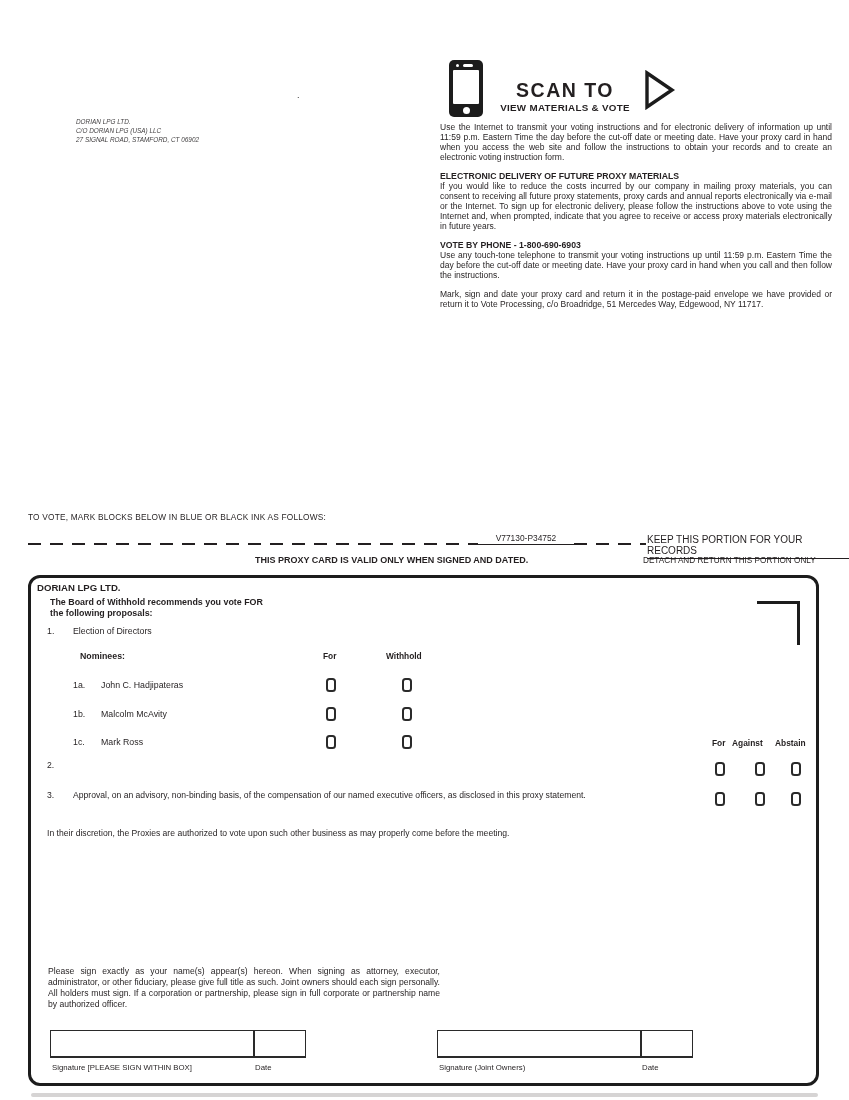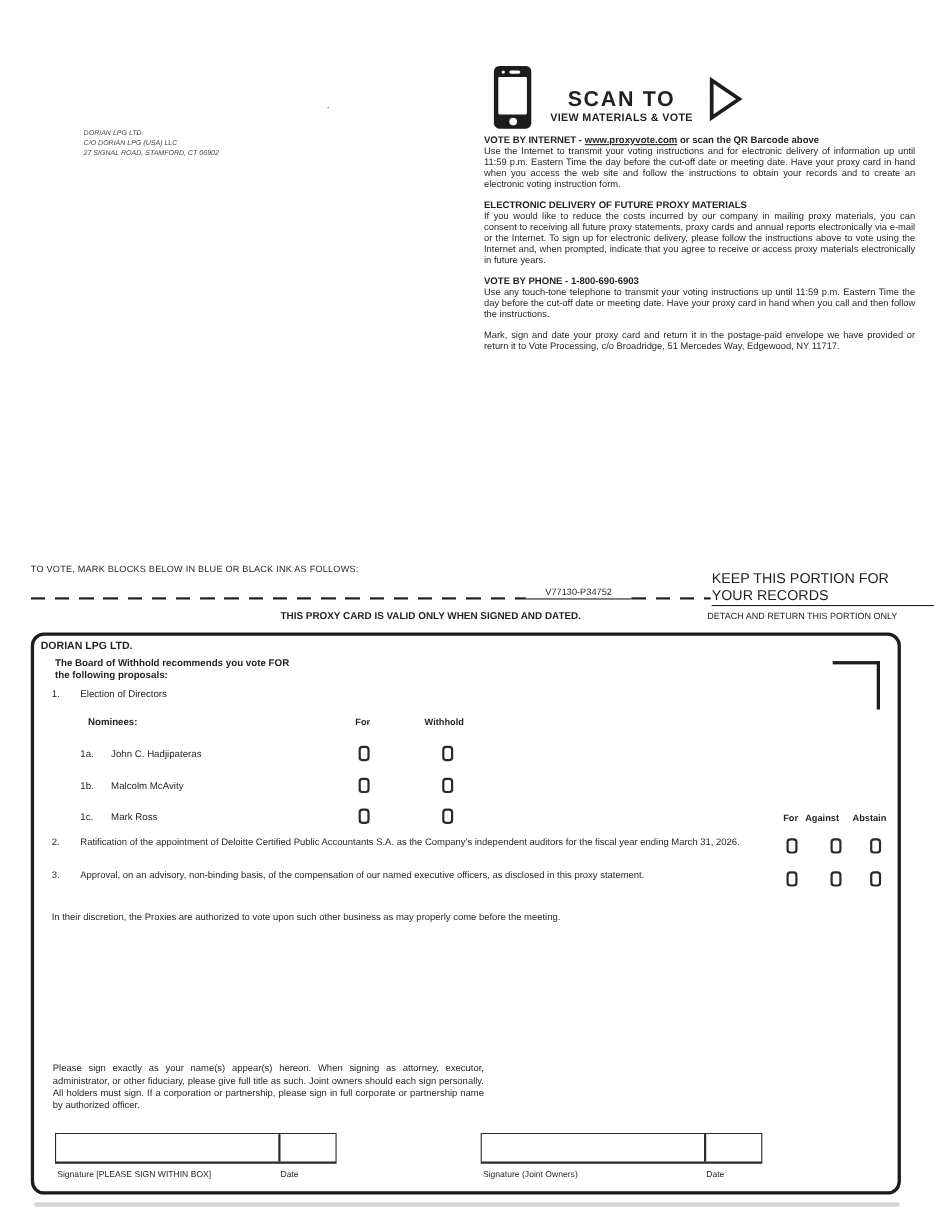--- a/index.html
+++ b/index.html
@@ -30,21 +30,21 @@
   .vi-heading{font-weight:bold;font-size:8.7px;line-height:10px;margin:0;}
   .vi-link{text-decoration:underline;}
   .vi-body{font-size:8.5px;line-height:10px;margin:0 0 9px 0;text-align:justify;}
 
   
   .mark-instruction{left:28px;top:512px;font-size:8.3px;letter-spacing:0.2px;}
   .dashes{height:2px;background:repeating-linear-gradient(90deg,#231f20 0 13px,transparent 13px 22px);}
   .dash-a{left:28px;top:543px;width:450px;}
   .dash-b{left:574px;top:543px;width:72px;}
   .control-number{left:478px;top:533px;width:96px;text-align:center;font-size:8.4px;border-bottom:1.8px solid #231f20;padding-bottom:1px;}
-  .keep-portion{left:647px;top:518px;font-size:13px;border-bottom:1.8px solid #231f20;padding-bottom:2px;}
+  .keep-portion{left:647px;top:534px;font-size:10px;border-bottom:1.8px solid #231f20;padding-bottom:2px;}
   .valid-notice{left:255px;top:555px;font-size:9px;font-weight:bold;}
   .detach-notice{left:643px;top:556px;font-size:8.2px;}
 
   
   .card{left:28px;top:575px;width:791px;height:511px;border:3px solid #1c1c1c;border-radius:12px;box-sizing:border-box;background:#fff;}
   .card .abs{position:absolute;}
   .company{left:6px;top:4px;font-size:9.6px;font-weight:bold;}
   .rec1{left:19px;top:19px;font-size:8.9px;font-weight:bold;}
   .rec2{left:19px;top:30px;font-size:8.9px;font-weight:bold;}
   .p1-num{left:16px;top:48px;font-size:8.8px;}
@@ -86,21 +86,20 @@
 </div>
 <div class="abs scan-text">
   <div class="scan-title">SCAN TO</div>
   <div class="scan-sub">VIEW MATERIALS &amp; VOTE</div>
 </div>
 <svg class="abs scan-arrow" width="32" height="40" viewBox="0 0 32 40">
   <polygon points="3,3 28,20 3,37" fill="none" stroke="#1c1c1c" stroke-width="3.4" stroke-linejoin="miter"></polygon>
 </svg>
 
 <div class="abs vote-col">
-  <p class="vi-heading"><span>VOTE BY INTERNET - </span><span class="vi-link">www.proxyvote.com</span><span> or scan the QR Barcode above</span></p>
   <p class="vi-body">Use the Internet to transmit your voting instructions and for electronic delivery of information up until 11:59 p.m. Eastern Time the day before the cut-off date or meeting date. Have your proxy card in hand when you access the web site and follow the instructions to obtain your records and to create an electronic voting instruction form.</p>
 
   <p class="vi-heading">ELECTRONIC DELIVERY OF FUTURE PROXY MATERIALS</p>
   <p class="vi-body">If you would like to reduce the costs incurred by our company in mailing proxy materials, you can consent to receiving all future proxy statements, proxy cards and annual reports electronically via e-mail or the Internet. To sign up for electronic delivery, please follow the instructions above to vote using the Internet and, when prompted, indicate that you agree to receive or access proxy materials electronically in future years.</p>
 
   <p class="vi-heading">VOTE BY PHONE - 1-800-690-6903</p>
   <p class="vi-body">Use any touch-tone telephone to transmit your voting instructions up until 11:59 p.m. Eastern Time the day before the cut-off date or meeting date. Have your proxy card in hand when you call and then follow the instructions.</p>
 
   <p class="vi-body">Mark, sign and date your proxy card and return it in the postage-paid envelope we have provided or return it to Vote Processing, c/o Broadridge, 51 Mercedes Way, Edgewood, NY 11717.</p>
 </div>
@@ -141,21 +140,20 @@
   <div class="abs nom-id" style="left:42px;top:159px;">1c.</div>
   <div class="abs nom-name" style="left:70px;top:159px;">Mark Ross</div>
   <div class="abs checkbox" style="left:295px;top:157px;"></div>
   <div class="abs checkbox" style="left:371px;top:157px;"></div>
 
   <div class="abs faa" style="left:681px;top:160px;">For</div>
   <div class="abs faa" style="left:701px;top:160px;">Against</div>
   <div class="abs faa" style="left:744px;top:160px;">Abstain</div>
 
   <div class="abs prop-num" style="left:16px;top:182px;">2.</div>
-  <div class="abs prop-text" style="left:42px;top:182px;width:630px;">Ratification of the appointment of Deloitte Certified Public Accountants S.A. as the Company’s independent auditors for the fiscal year ending March 31, 2026.</div>
   <div class="abs checkbox" style="left:684px;top:184px;"></div>
   <div class="abs checkbox" style="left:724px;top:184px;"></div>
   <div class="abs checkbox" style="left:760px;top:184px;"></div>
 
   <div class="abs prop-num" style="left:16px;top:212px;">3.</div>
   <div class="abs prop-text" style="left:42px;top:212px;width:640px;">Approval, on an advisory, non-binding basis, of the compensation of our named executive officers, as disclosed in this proxy statement.</div>
   <div class="abs checkbox" style="left:684px;top:214px;"></div>
   <div class="abs checkbox" style="left:724px;top:214px;"></div>
   <div class="abs checkbox" style="left:760px;top:214px;"></div>
 

